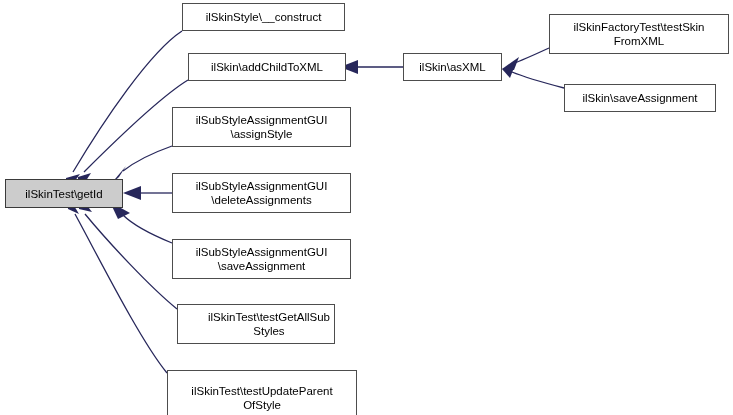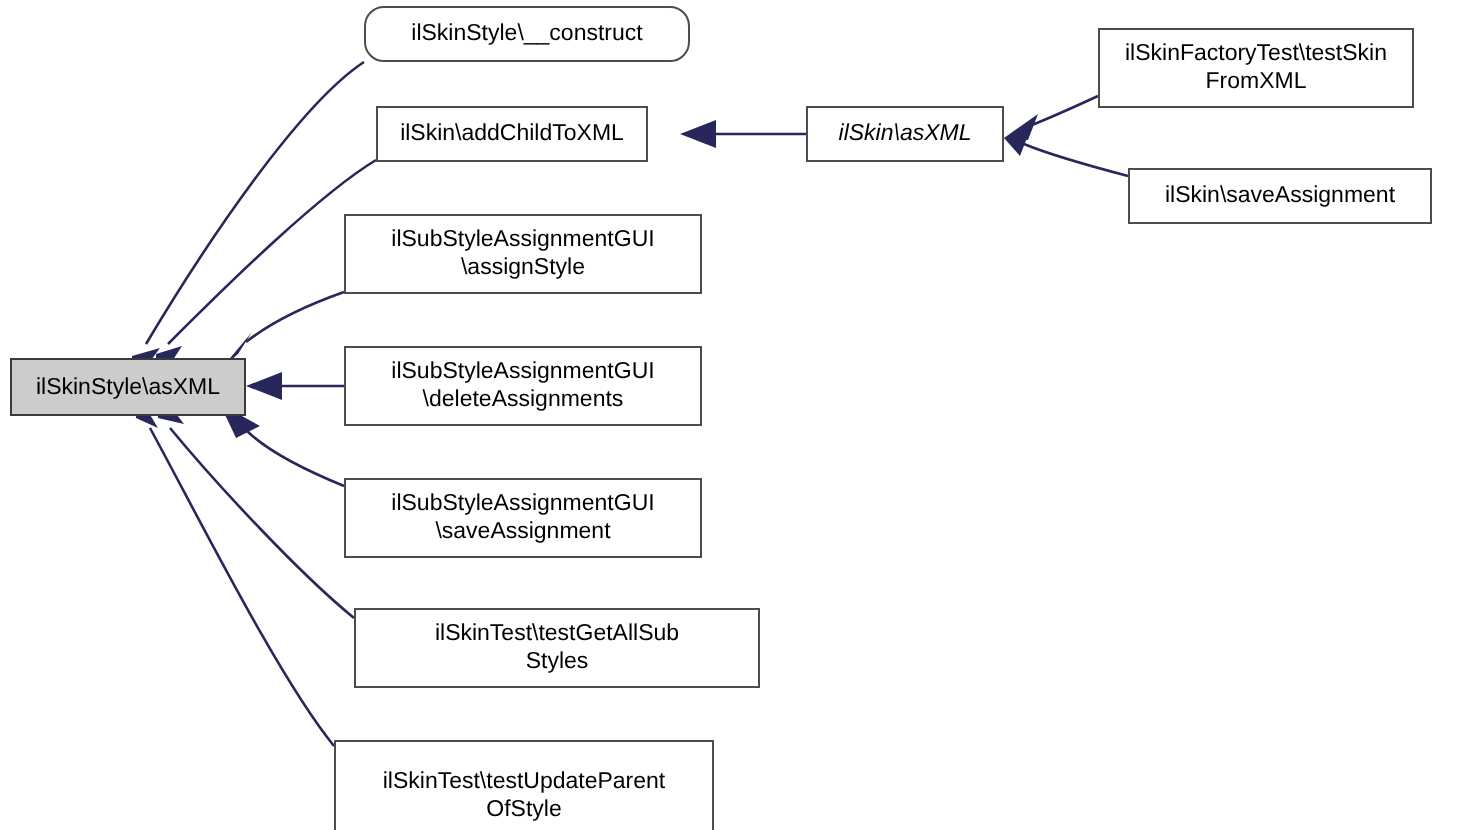--- a/index.html
+++ b/index.html
@@ -102,32 +102,32 @@
           <polygon class="edge-head" points="502,69 519,57 514,70" fill="#27275b"></polygon>
         </g>
         <g>
           <path class="edge-path" d="M564,88 C545,83 524,77 512,72" stroke="#27275b"></path>
           <polygon class="edge-head" points="502,69 515,65 510,78" fill="#27275b"></polygon>
         </g>
       </g>
   </svg>
 
   <div id="nodes-layer">
-      <div class="node-box current" style="left: 5px; top: 179px; width: 118px; height: 29px;"><span class="node-label">ilSkinStyle\asXML</span></div>
-      <div class="node-box" style="left: 182px; top: 3px; width: 163px; height: 28px; border-radius: 10px;"><span class="node-label">ilSkinStyle\__construct</span></div>
-      <div class="node-box" style="left: 188px; top: 53px; width: 136px; height: 28px;"><span class="node-label">ilSkin\addChildToXML</span></div>
+      <div class="node-box current" style="left: 5px; top: 179px; width: 118px; height: 29px;"><span class="node-label">ilSkinTest\getId</span></div>
+      <div class="node-box" style="left: 182px; top: 3px; width: 163px; height: 28px;"><span class="node-label">ilSkinStyle\__construct</span></div>
+      <div class="node-box" style="left: 188px; top: 53px; width: 158px; height: 28px;"><span class="node-label">ilSkin\addChildToXML</span></div>
       <div class="node-box" style="left: 172px; top: 107px; width: 179px; height: 40px;"><span class="node-label">ilSubStyleAssignmentGUI
 \assignStyle</span></div>
       <div class="node-box" style="left: 172px; top: 173px; width: 179px; height: 40px;"><span class="node-label">ilSubStyleAssignmentGUI
 \deleteAssignments</span></div>
       <div class="node-box" style="left: 172px; top: 239px; width: 179px; height: 40px;"><span class="node-label">ilSubStyleAssignmentGUI
 \saveAssignment</span></div>
-      <div class="node-box" style="left: 177px; top: 304px; width: 203px; height: 40px;"><span class="node-label">ilSkinTest\testGetAllSub
+      <div class="node-box" style="left: 177px; top: 304px; width: 158px; height: 40px; justify-content: flex-end;"><span class="node-label">ilSkinTest\testGetAllSub
 Styles</span></div>
       <div class="node-box" style="left: 167px; top: 370px; width: 190px; height: 56px;"><span class="node-label">ilSkinTest\testUpdateParent
 OfStyle</span></div>
-      <div class="node-box" style="left: 403px; top: 53px; width: 99px; height: 28px; font-style: italic;"><span class="node-label">ilSkin\asXML</span></div>
-      <div class="node-box" style="left: 549px; top: 14px; width: 158px; height: 40px;"><span class="node-label">ilSkinFactoryTest\testSkin
+      <div class="node-box" style="left: 403px; top: 53px; width: 99px; height: 28px;"><span class="node-label">ilSkin\asXML</span></div>
+      <div class="node-box" style="left: 549px; top: 14px; width: 180px; height: 40px;"><span class="node-label">ilSkinFactoryTest\testSkin
 FromXML</span></div>
       <div class="node-box" style="left: 564px; top: 84px; width: 152px; height: 28px;"><span class="node-label">ilSkin\saveAssignment</span></div>
     </div>
 
 </div>
 
 </body></html>

